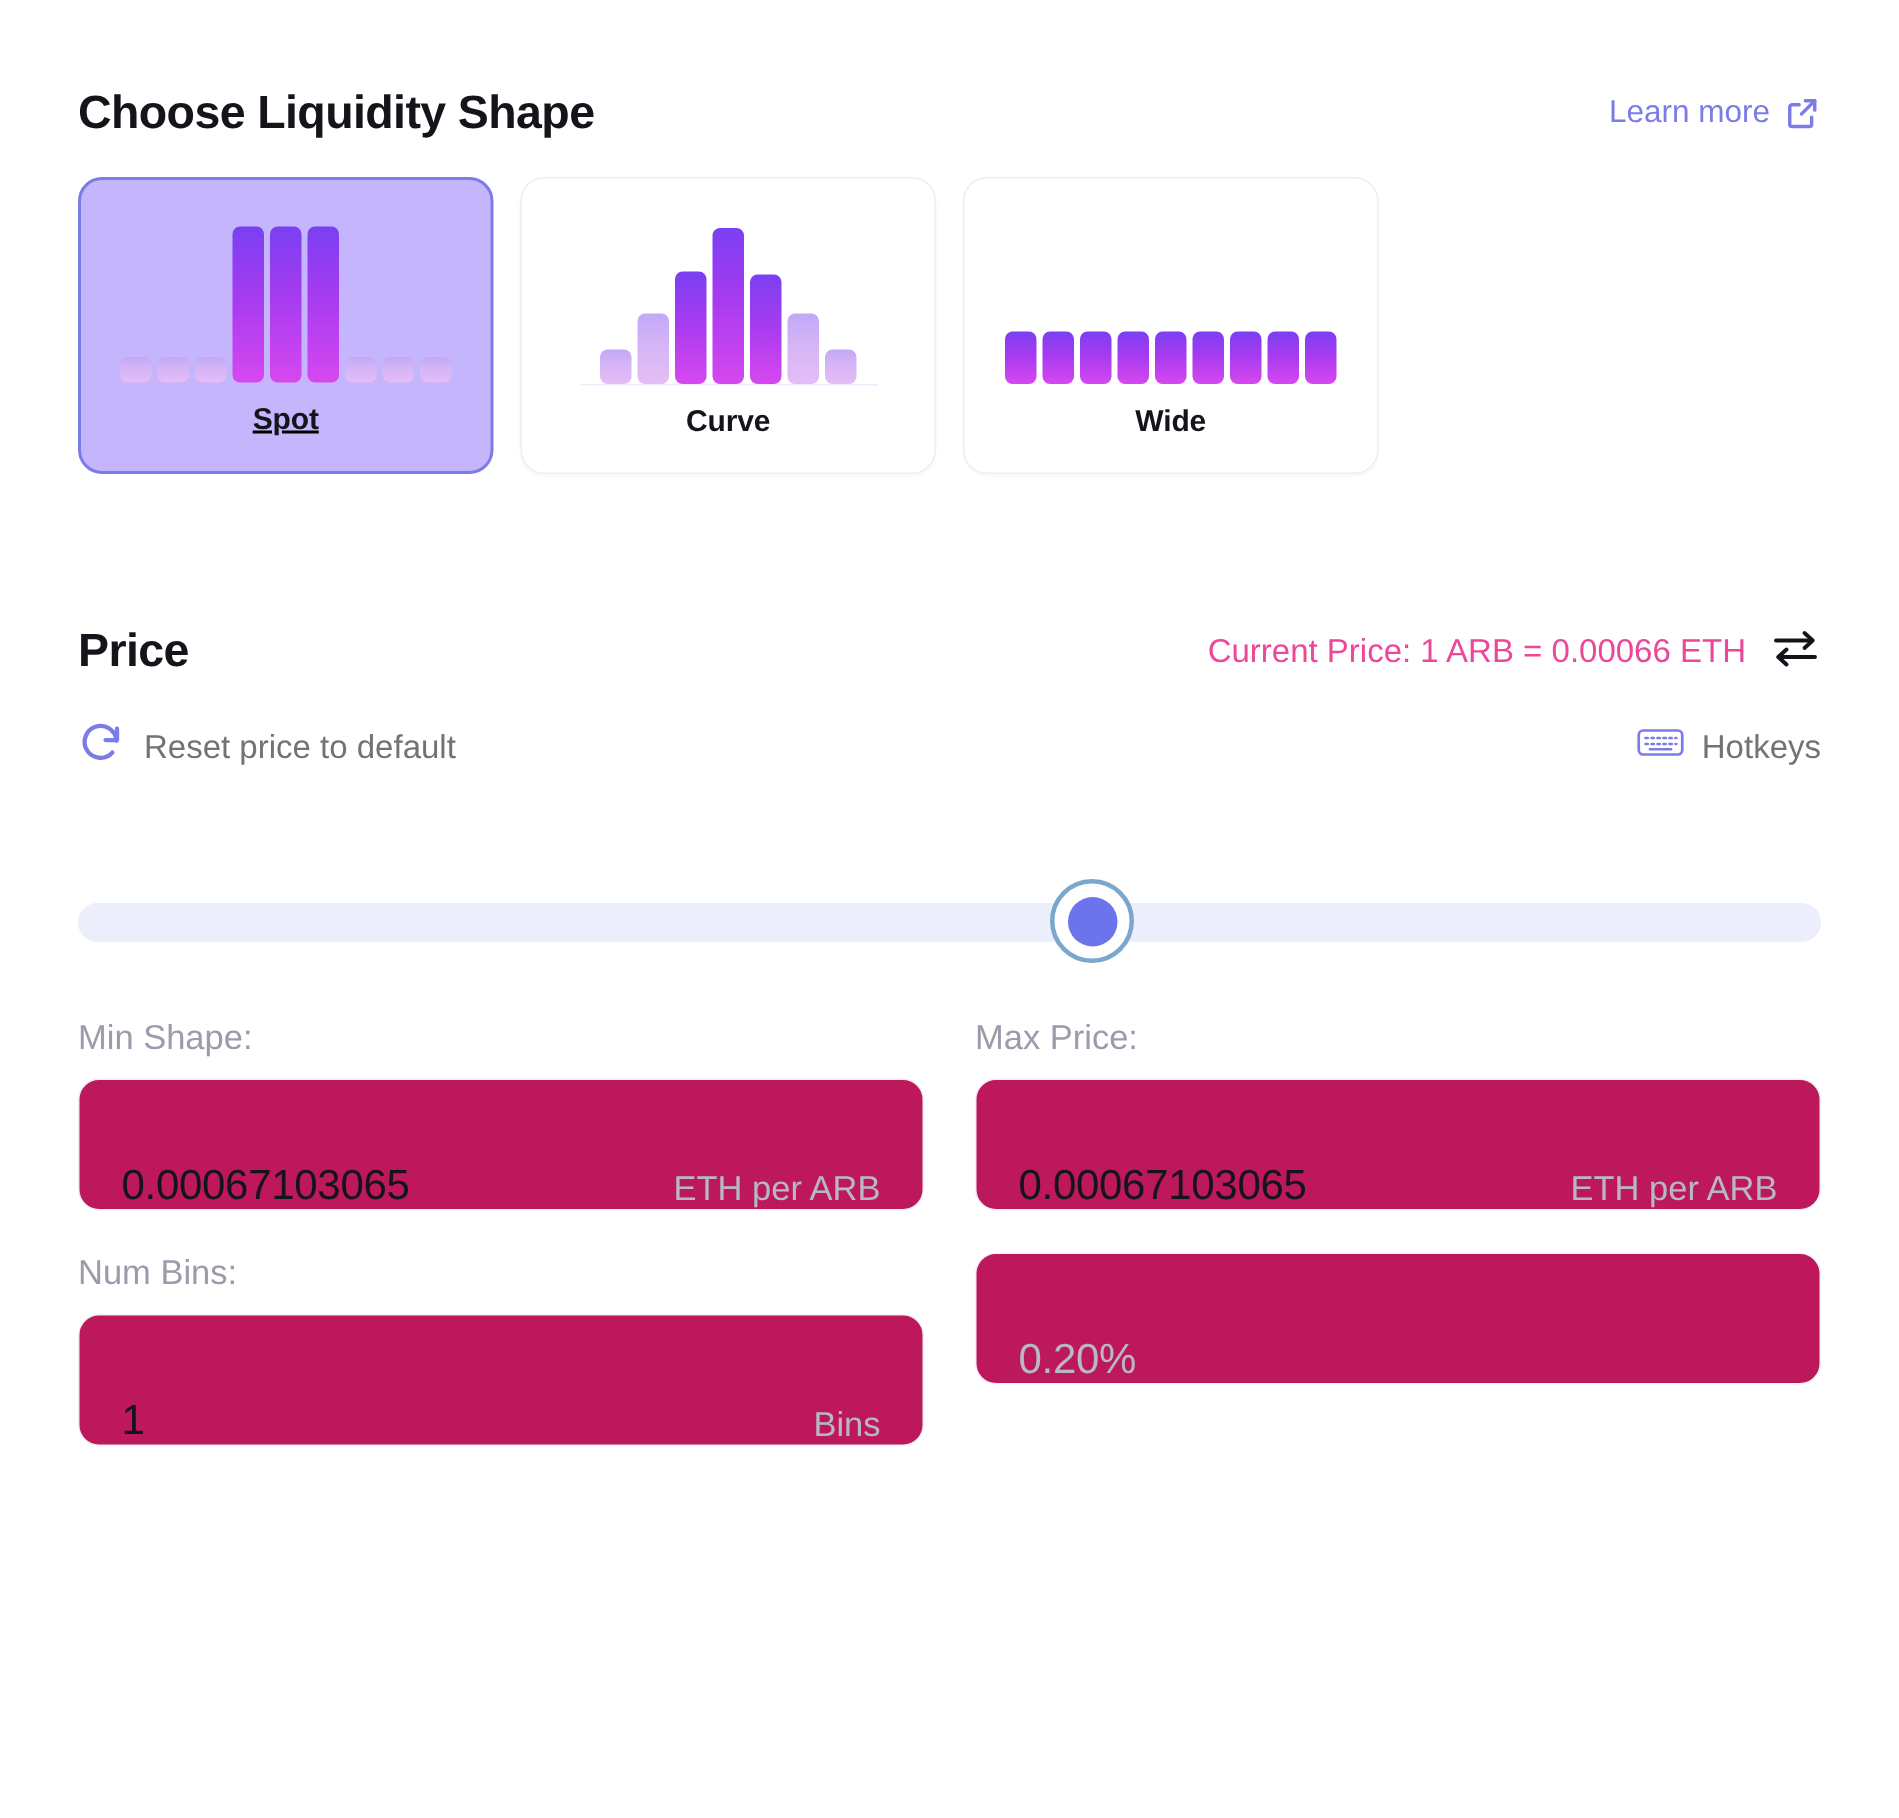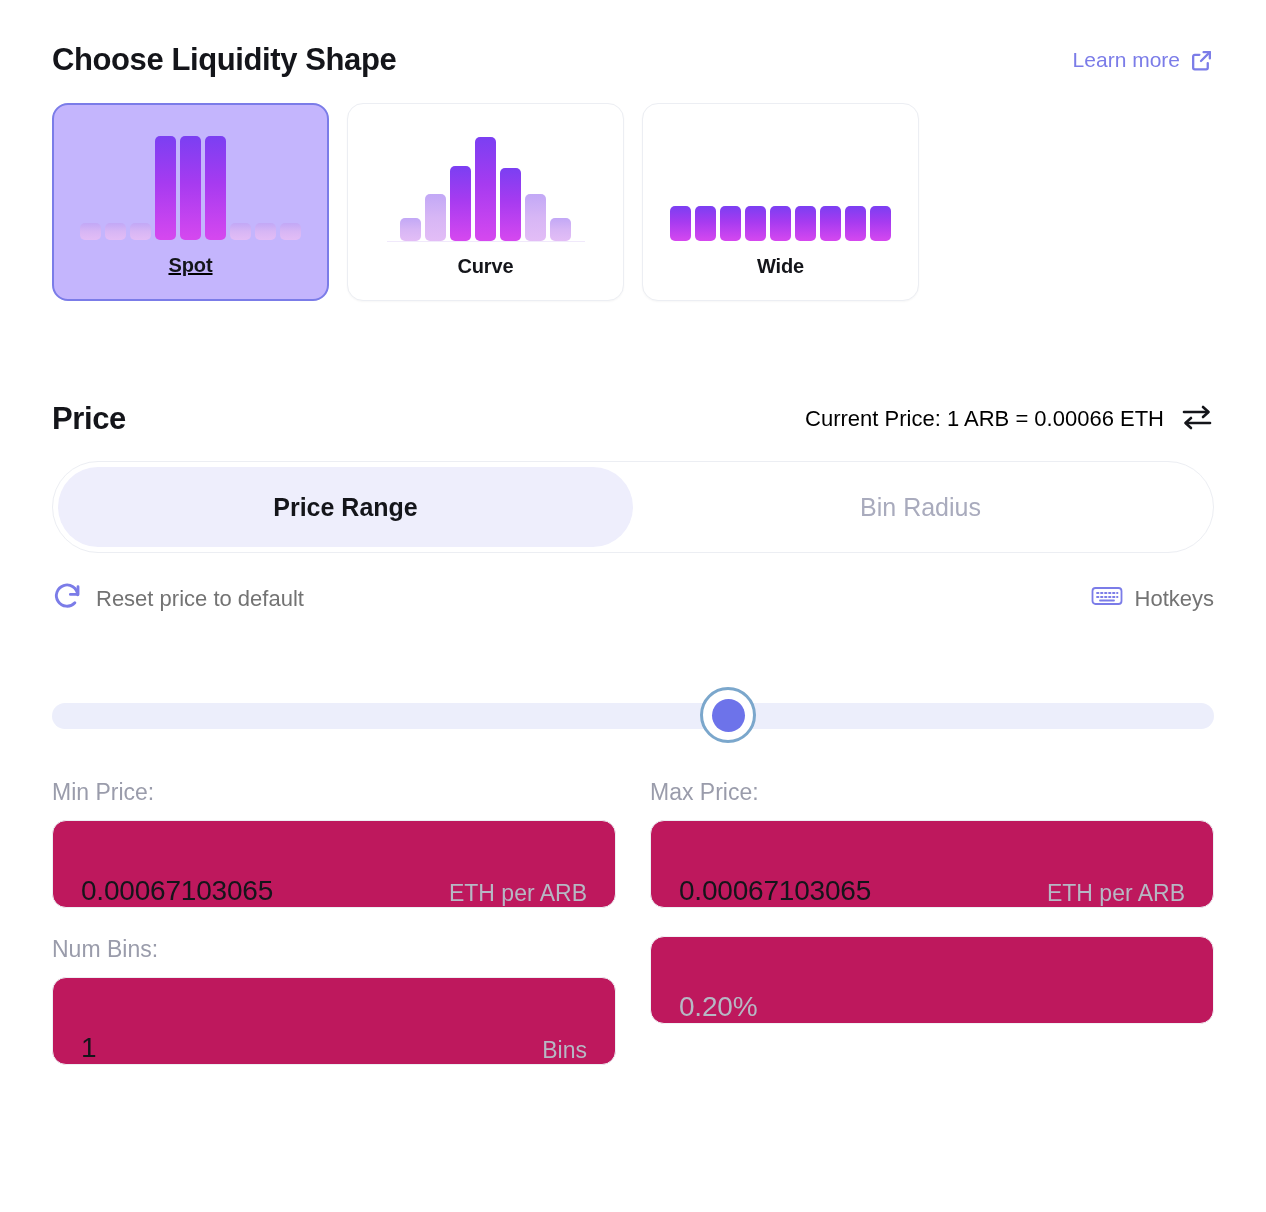--- a/index.html
+++ b/index.html
@@ -2,21 +2,21 @@
 <html><head>
 <meta charset="utf-8">
 <style>
   * { box-sizing: border-box; margin: 0; padding: 0; }
   html, body {
     width: 1266px; height: 1212px;
     background: #ffffff;
     font-family: "Liberation Sans", sans-serif;
     -webkit-font-smoothing: antialiased;
   }
-  .page { position: relative; width: 1266px; height: 1212px; padding: 0 52px; }
+  .page { position: relative; width: 1266px; height: 1212px; padding: 15px 52px; }
 
   
   .shape-header {
     display: flex; align-items: center; justify-content: space-between;
     padding-top: 42px;
   }
   .section-title {
     font-size: 31px; font-weight: 700; color: #14151a; letter-spacing: -0.4px;
   }
   .learn-more {
@@ -61,21 +61,21 @@
     font-size: 20px; font-weight: 600; color: #14151a; letter-spacing: -0.1px;
   }
 
   
   .price-header {
     display: flex; align-items: center; justify-content: space-between;
     margin-top: 100px;
   }
   .price-title { font-size: 31px; font-weight: 700; color: #14151a; letter-spacing: -0.4px; }
   .current-price-wrap { display: flex; align-items: center; gap: 16px; }
-  .current-price { font-size: 22px; color: #000000; font-weight: 400; }
+  .current-price { font-size: 22px; color: #ec4899; font-weight: 400; }
   .swap-icon { cursor: pointer; display: block; }
 
   
   .tabs {
     display: flex; margin-top: 24px; height: 92px;
     border: 1.5px solid #eceef3; border-radius: 46px; padding: 5px;
     background: #ffffff;
   }
   .tab {
     flex: 1; display: flex; align-items: center; justify-content: center;
@@ -213,24 +213,20 @@
         <svg width="34" height="30" viewBox="0 0 34 30" fill="none" stroke="#14151a" stroke-width="2.6" stroke-linecap="round" stroke-linejoin="round">
           <path d="M4 10h24"></path>
           <path d="M23 5l5.5 5L23 15"></path>
           <path d="M30 21H6"></path>
           <path d="M11 16l-5.5 5L11 26"></path>
         </svg>
       </span>
     </div>
   </div>
 
-  <div class="tabs">
-    <div class="tab active">Price Range</div>
-    <div class="tab">Bin Radius</div>
-  </div>
 
   <div class="util-row">
     <div class="util-link">
       <span>
         <svg width="30" height="30" viewBox="0 0 24 24" fill="none" stroke="#7b7ce8" stroke-width="2.3" stroke-linecap="round" stroke-linejoin="round">
           <path d="M20.5 11a8.5 8.5 0 1 0-2.2 6.4"></path>
           <path d="M20.8 4.6v6.1h-6.1"></path>
         </svg>
       </span>
       <span>Reset price to default</span>
@@ -251,21 +247,21 @@
   <div class="slider-wrap">
     <div class="slider-track"></div>
     <div class="slider-handle" style="left: 58.2%;">
       <div class="knob"></div>
     </div>
   </div>
 
   <div class="field-grid">
 
     <div>
-      <div class="field-label">Min Price:</div>
+      <div class="field-label">Min Shape:</div>
       <div class="field-box">
         <div class="field-value">0.00067103065</div>
         <div class="field-suffix">ETH per ARB</div>
       </div>
     </div>
 
     <div>
       <div class="field-label">Max Price:</div>
       <div class="field-box">
         <div class="field-value">0.00067103065</div>

